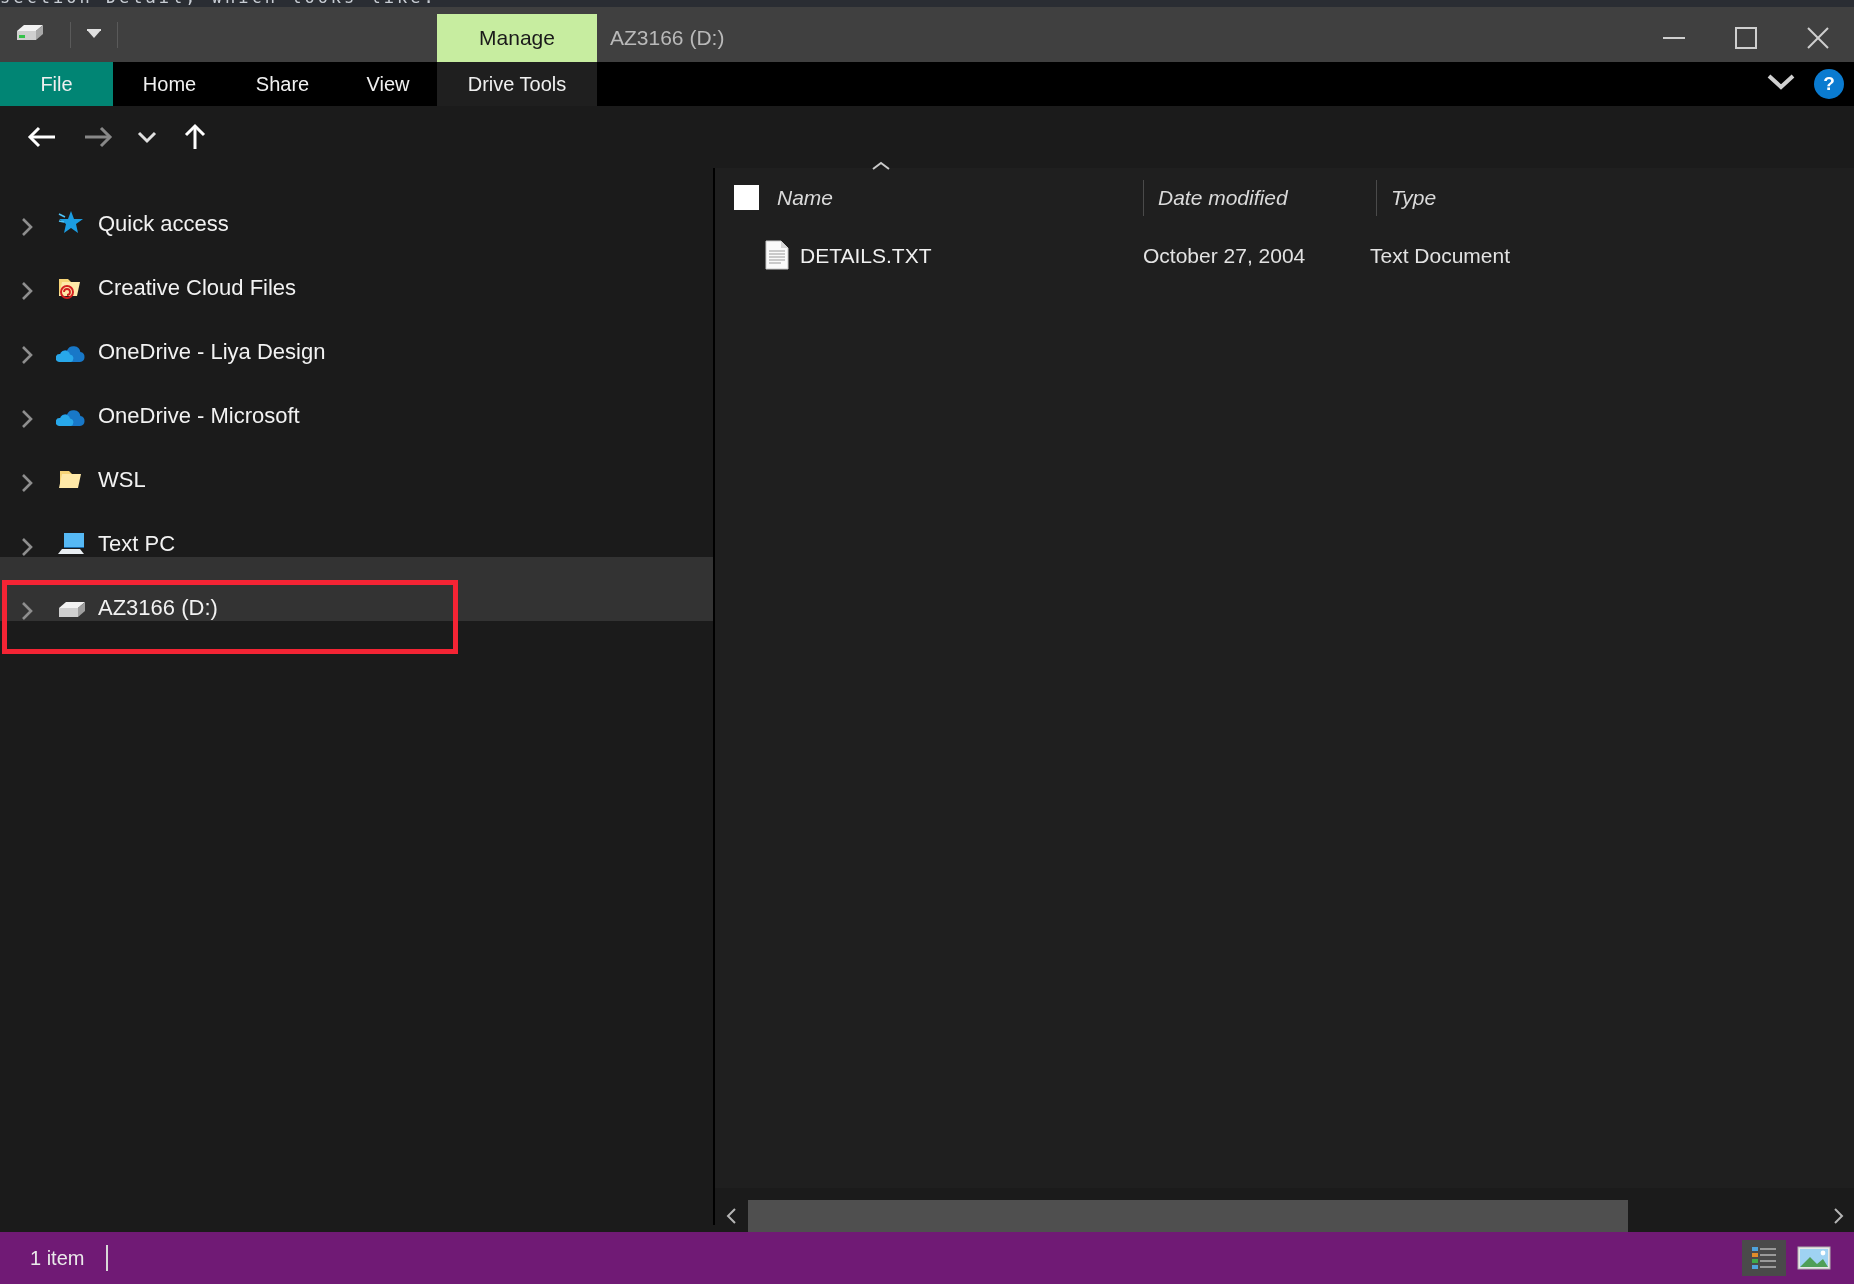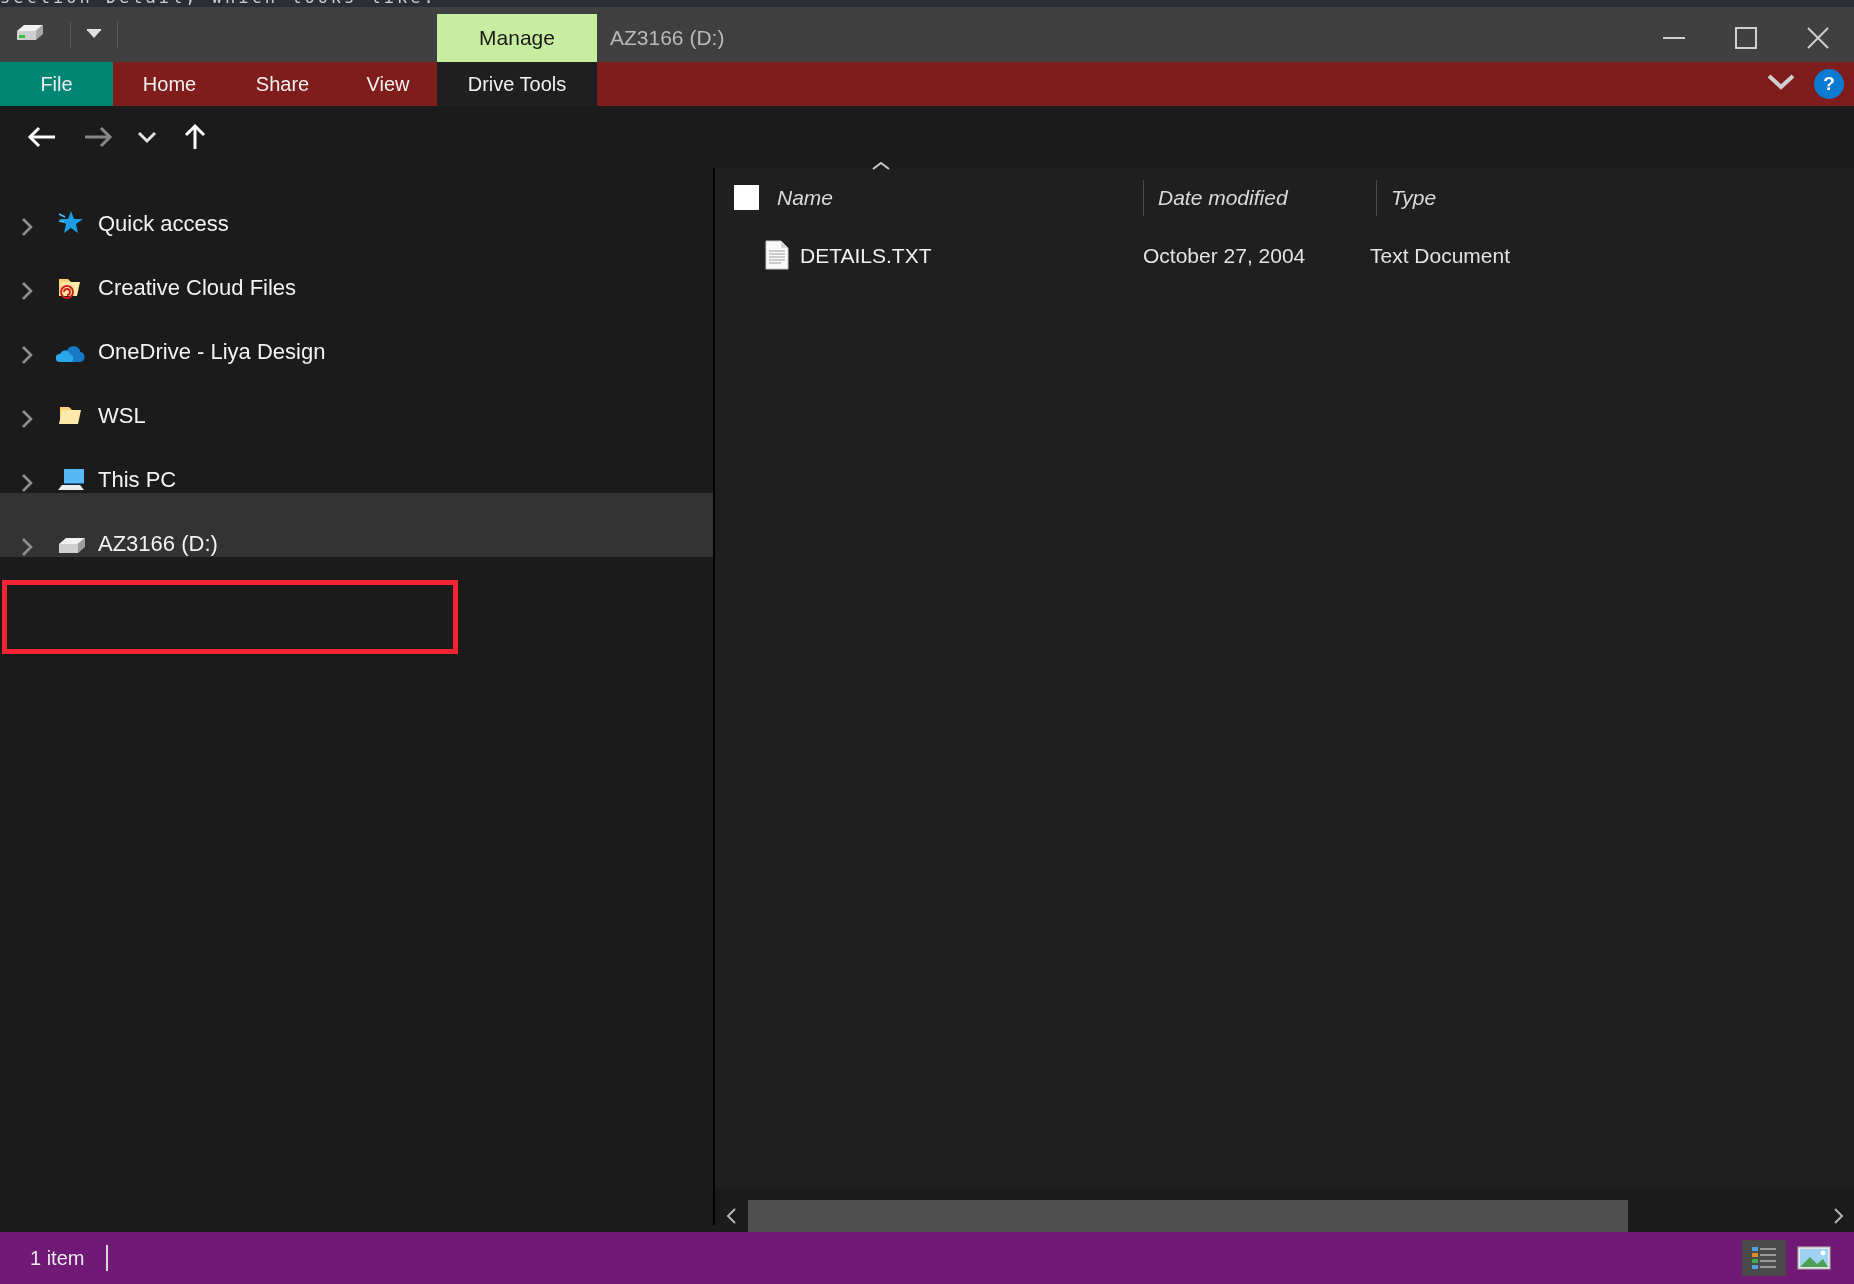--- a/index.html
+++ b/index.html
@@ -43,21 +43,21 @@
     position:absolute;left:610px;top:7px;height:48px;display:flex;align-items:center;
     font-size:21px;color:#b9b9b9;
   }
   .wincontrols{position:absolute;right:0;top:7px;height:48px;display:flex;}
   .wc{width:72px;height:48px;display:flex;align-items:center;justify-content:center;}
   .wc svg{display:block;}
 
   
   .ribbon{
     position:absolute;left:0;top:62px;width:1854px;height:52px;
-    background:#7f1d1d;
+    background:#000000;
   }
   .rtab{
     height:44px;display:flex;align-items:center;justify-content:center;
     font-size:20px;color:#f0f0f0;position:absolute;top:0;
   }
   .rtab.file{left:0;width:113px;background:#018574;}
   .rtab.home{left:113px;width:113px;}
   .rtab.share{left:226px;width:113px;}
   .rtab.view{left:339px;width:98px;}
   .rtab.drivetools{left:437px;width:160px;background:#1f1f1f;}
@@ -338,20 +338,34 @@
       </span>
       <span class="ti-icon">
         <svg width="30" height="20" viewBox="0 0 30 20">
           <path d="M8 17 h16 a5 5 0 0 0 0.4-9.9 A7 7 0 0 0 11 5.5 A5.6 5.6 0 0 0 8 17 z" fill="#1878c8"></path>
           <path d="M3 17 h12 a4 4 0 0 0 -1-7.6 A5 5 0 0 0 4.5 9 A4 4 0 0 0 3 17 z" fill="#28a8ea"></path>
         </svg>
       </span>
       <span class="ti-label">OneDrive - Liya Design</span>
     </div>
 
+    <div class="tree-item">
+      <span class="chev">
+        <svg width="13" height="20" viewBox="0 0 13 20">
+            <polyline points="3,2 11,10 3,18" fill="none" stroke="#8e8e8e" stroke-width="2.6"></polyline>
+          </svg>
+      </span>
+      <span class="ti-icon">
+        <svg width="30" height="20" viewBox="0 0 30 20">
+          <path d="M8 17 h16 a5 5 0 0 0 0.4-9.9 A7 7 0 0 0 11 5.5 A5.6 5.6 0 0 0 8 17 z" fill="#1878c8"></path>
+          <path d="M3 17 h12 a4 4 0 0 0 -1-7.6 A5 5 0 0 0 4.5 9 A4 4 0 0 0 3 17 z" fill="#28a8ea"></path>
+        </svg>
+      </span>
+      <span class="ti-label">OneDrive - Microsoft</span>
+    </div>
 
     <div class="tree-item">
       <span class="chev">
         <svg width="13" height="20" viewBox="0 0 13 20">
             <polyline points="3,2 11,10 3,18" fill="none" stroke="#8e8e8e" stroke-width="2.6"></polyline>
           </svg>
       </span>
       <span class="ti-icon">
         <svg width="26" height="26" viewBox="0 0 26 26">
           <path d="M2 4 h9 l3 3 h0 v14 h-12 z" fill="#f7d477"></path>
@@ -368,21 +382,21 @@
           </svg>
       </span>
       <span class="ti-icon">
         <svg width="30" height="26" viewBox="0 0 30 26">
           <polygon points="8,2 28,2 28,16 8,16" fill="#2196f3"></polygon>
           <polygon points="8,2 28,2 28,16 8,16" fill="#56b9f5"></polygon>
           <polygon points="6,18 24,18 28,23 2,23" fill="#e9eef2"></polygon>
           <polygon points="8,16 28,16 28,17 8,17" fill="#1769aa"></polygon>
         </svg>
       </span>
-      <span class="ti-label">This PC</span>
+      <span class="ti-label">Text PC</span>
     </div>
 
     <div class="tree-item selected">
       <span class="chev">
         <svg width="13" height="20" viewBox="0 0 13 20">
             <polyline points="3,2 11,10 3,18" fill="none" stroke="#8e8e8e" stroke-width="2.6"></polyline>
           </svg>
       </span>
       <span class="ti-icon">
         <svg width="30" height="22" viewBox="0 0 30 22">

